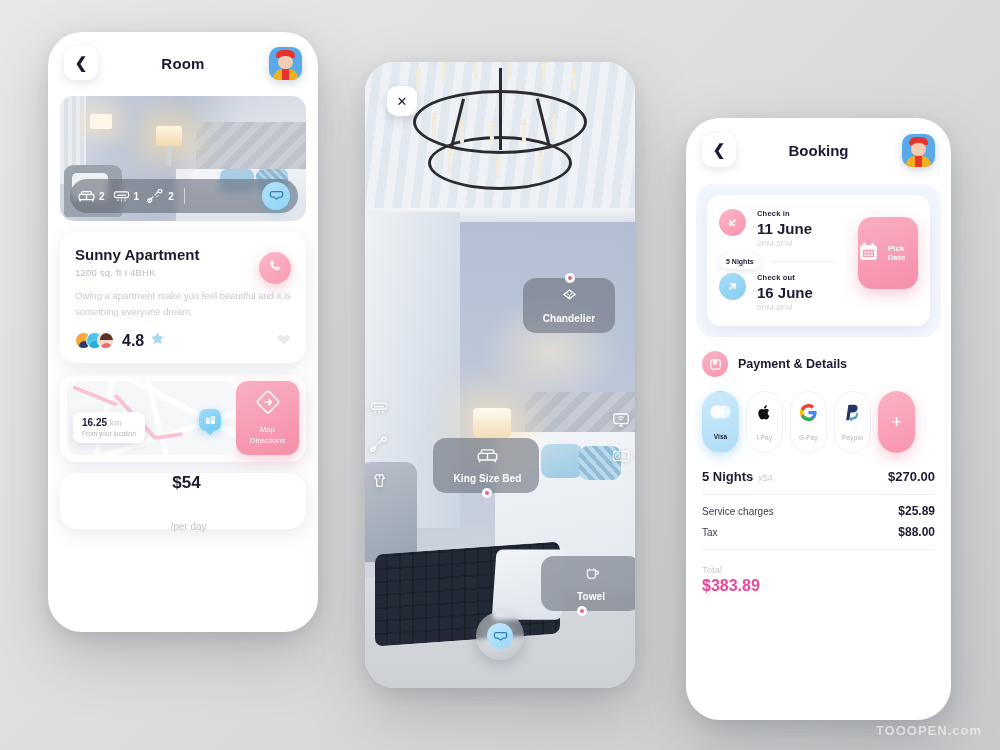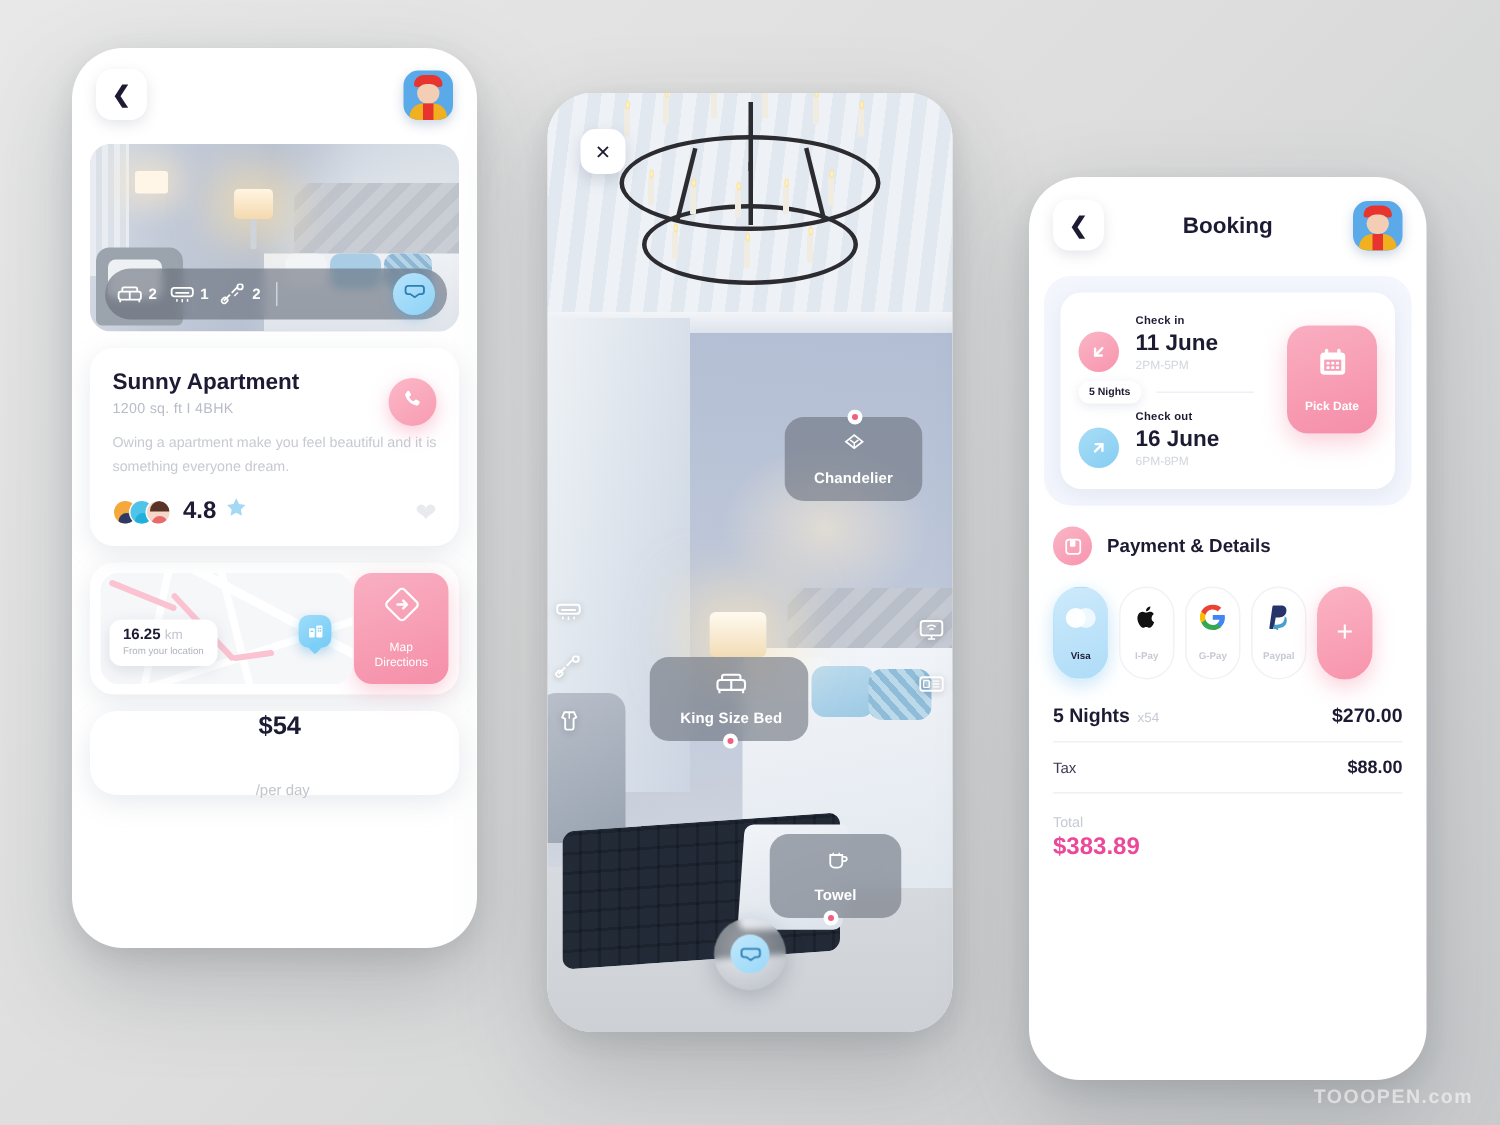--- a/index.html
+++ b/index.html
@@ -262,36 +262,36 @@
   
   #phone-booking { left: 686px; top: 118px; width: 265px; height: 602px; }
   .p3-header { height: 64px; display:flex; align-items:center;
     justify-content: space-between; padding: 0 16px; position: relative; }
   .p3-title { font-size: 15px; font-weight: bold; color:#1c1b33;
     position:absolute; left:0; right:0; text-align:center; pointer-events:none; }
 
   .date-wrap { margin: 2px 10px 0; background: #f3f6fd; border-radius: 18px; padding: 11px; }
   .date-card { background:#fff; border-radius: 14px; padding: 14px 12px; position:relative;
     box-shadow: 0 4px 14px rgba(150,160,185,.16); }
-  .date-row { display:flex; align-items:flex-end; gap: 11px; }
+  .date-row { display:flex; align-items:flex-start; gap: 11px; }
   .dir-circle { width: 27px; height:27px; border-radius:50%; flex:none;
     display:flex; align-items:center; justify-content:center; color:#fff; font-size:12px; }
   .circ-in { background: linear-gradient(145deg,#fbb6c6,#f794ae); }
   .circ-out { background: linear-gradient(145deg,#a9ddf6,#85cdf2); }
   .d-lbl { font-size: 7.5px; font-weight: bold; color:#1c1b33; letter-spacing:.2px; }
   .d-val { font-size: 15px; font-weight: bold; color:#1c1b33; margin-top: 2px; }
   .d-time { font-size: 8px; color:#d2d5dd; margin-top: 2px; }
   .nights-row { display:flex; align-items:center; margin: 6px 0 4px; }
   .nights-chip { font-size: 7px; font-weight: bold; color:#1c1b33;
     background:#fff; border-radius: 8px; padding: 4px 7px;
     box-shadow: 0 2px 7px rgba(150,160,185,.22); }
   .nights-line { flex:1; height:1px; background:#eef0f5; margin-left: 10px; margin-right: 82px; }
   .pick-btn { position:absolute; right: 12px; top: 22px; width: 60px; height: 72px;
     border-radius: 14px; background: linear-gradient(160deg,#faaec1,#f58ea8);
-    color:#fff; display:flex; flex-direction:column; align-items:center;
+    color:#fff; display:flex; flex-direction:row; align-items:center;
     justify-content:center; gap: 9px; box-shadow: 0 6px 16px rgba(245,150,175,.45); }
   .pick-lbl { font-size: 8px; font-weight: bold; }
 
   .pay-sec { margin: 14px 16px 0; }
   .pay-head { display:flex; align-items:center; gap: 10px; }
   .pay-icon { width: 26px; height:26px; border-radius:50%;
     background: linear-gradient(145deg,#fbb6c6,#f794ae); display:flex;
     align-items:center; justify-content:center; color:#fff; }
   .pay-title { font-size: 12.5px; font-weight: bold; color:#1c1b33; }
   .pay-methods { display:flex; gap: 7px; margin-top: 14px; align-items:center; }
@@ -331,20 +331,21 @@
 </style>
 </head>
 <body>
 
 <div class="phone" id="phone-room">
 
   <div class="p1-header">
     <div class="back-btn">
       <span>❮</span>
     </div>
+    <div class="p1-title">Room</div>
     <div class="avatar">
       <div class="cap"></div>
       <div class="face"></div>
       <div class="body"></div>
     </div>
   </div>
 
   <div class="room-photo">
     <div class="rp-curtain"></div>
     <div class="rp-head"></div>
@@ -537,21 +538,21 @@
         <svg width="21" height="16" viewBox="0 0 24 18" fill="none" stroke="#fff" stroke-width="1.6">
           <rect x="1.5" y="6" width="21" height="7.5" rx="2.2"></rect>
           <path d="M5 6V3.6a1.6 1.6 0 0 1 1.6-1.6h10.8A1.6 1.6 0 0 1 19 3.6V6"></path>
           <path d="M12 6v7.5M3 13.5v2.5M21 13.5v2.5"></path>
         </svg>
       </span>
       <div class="lbl">King Size Bed</div>
       <div class="ar-dot" style="left:49px;bottom:-5px;"></div>
     </div>
 
-    <div class="ar-tag" style="left:148px;top:494px;width:88px;">
+    <div class="ar-tag" style="left:176px;top:494px;width:100px;">
       <span>
         <svg width="17" height="16" viewBox="0 0 20 20" fill="none" stroke="#fff" stroke-width="1.5">
           <path d="M5 5h10v7a3.5 3.5 0 0 1-3.5 3.5h-3A3.5 3.5 0 0 1 5 12z"></path>
           <path d="M15 6.5h2a1.8 1.8 0 0 1 0 3.6h-2"></path>
           <path d="M7.5 5V3.2M12.5 5V3.2" stroke-width="1.2"></path>
         </svg>
       </span>
       <div class="lbl">Towel</div>
       <div class="ar-dot" style="left:36px;bottom:-5px;"></div>
     </div>
@@ -731,20 +732,24 @@
   </div>
 
   <div class="bill">
     <div class="bill-main">
       <div class="bill-main-l">5 Nights</div>
       <div class="bill-x">x54</div>
       <div class="bill-main-r">$270.00</div>
     </div>
     <div class="bill-div"></div>
     <div class="bill-row">
+      <div class="bill-l">Service charges</div>
+      <div class="bill-r">$25.89</div>
+    </div>
+    <div class="bill-row">
       <div class="bill-l">Tax</div>
       <div class="bill-r">$88.00</div>
     </div>
     <div class="bill-div"></div>
   </div>
 
   <div class="total-bar">
     <div>
       <div class="tot-lbl">Total</div>
       <div class="tot-val">$383.89</div>

